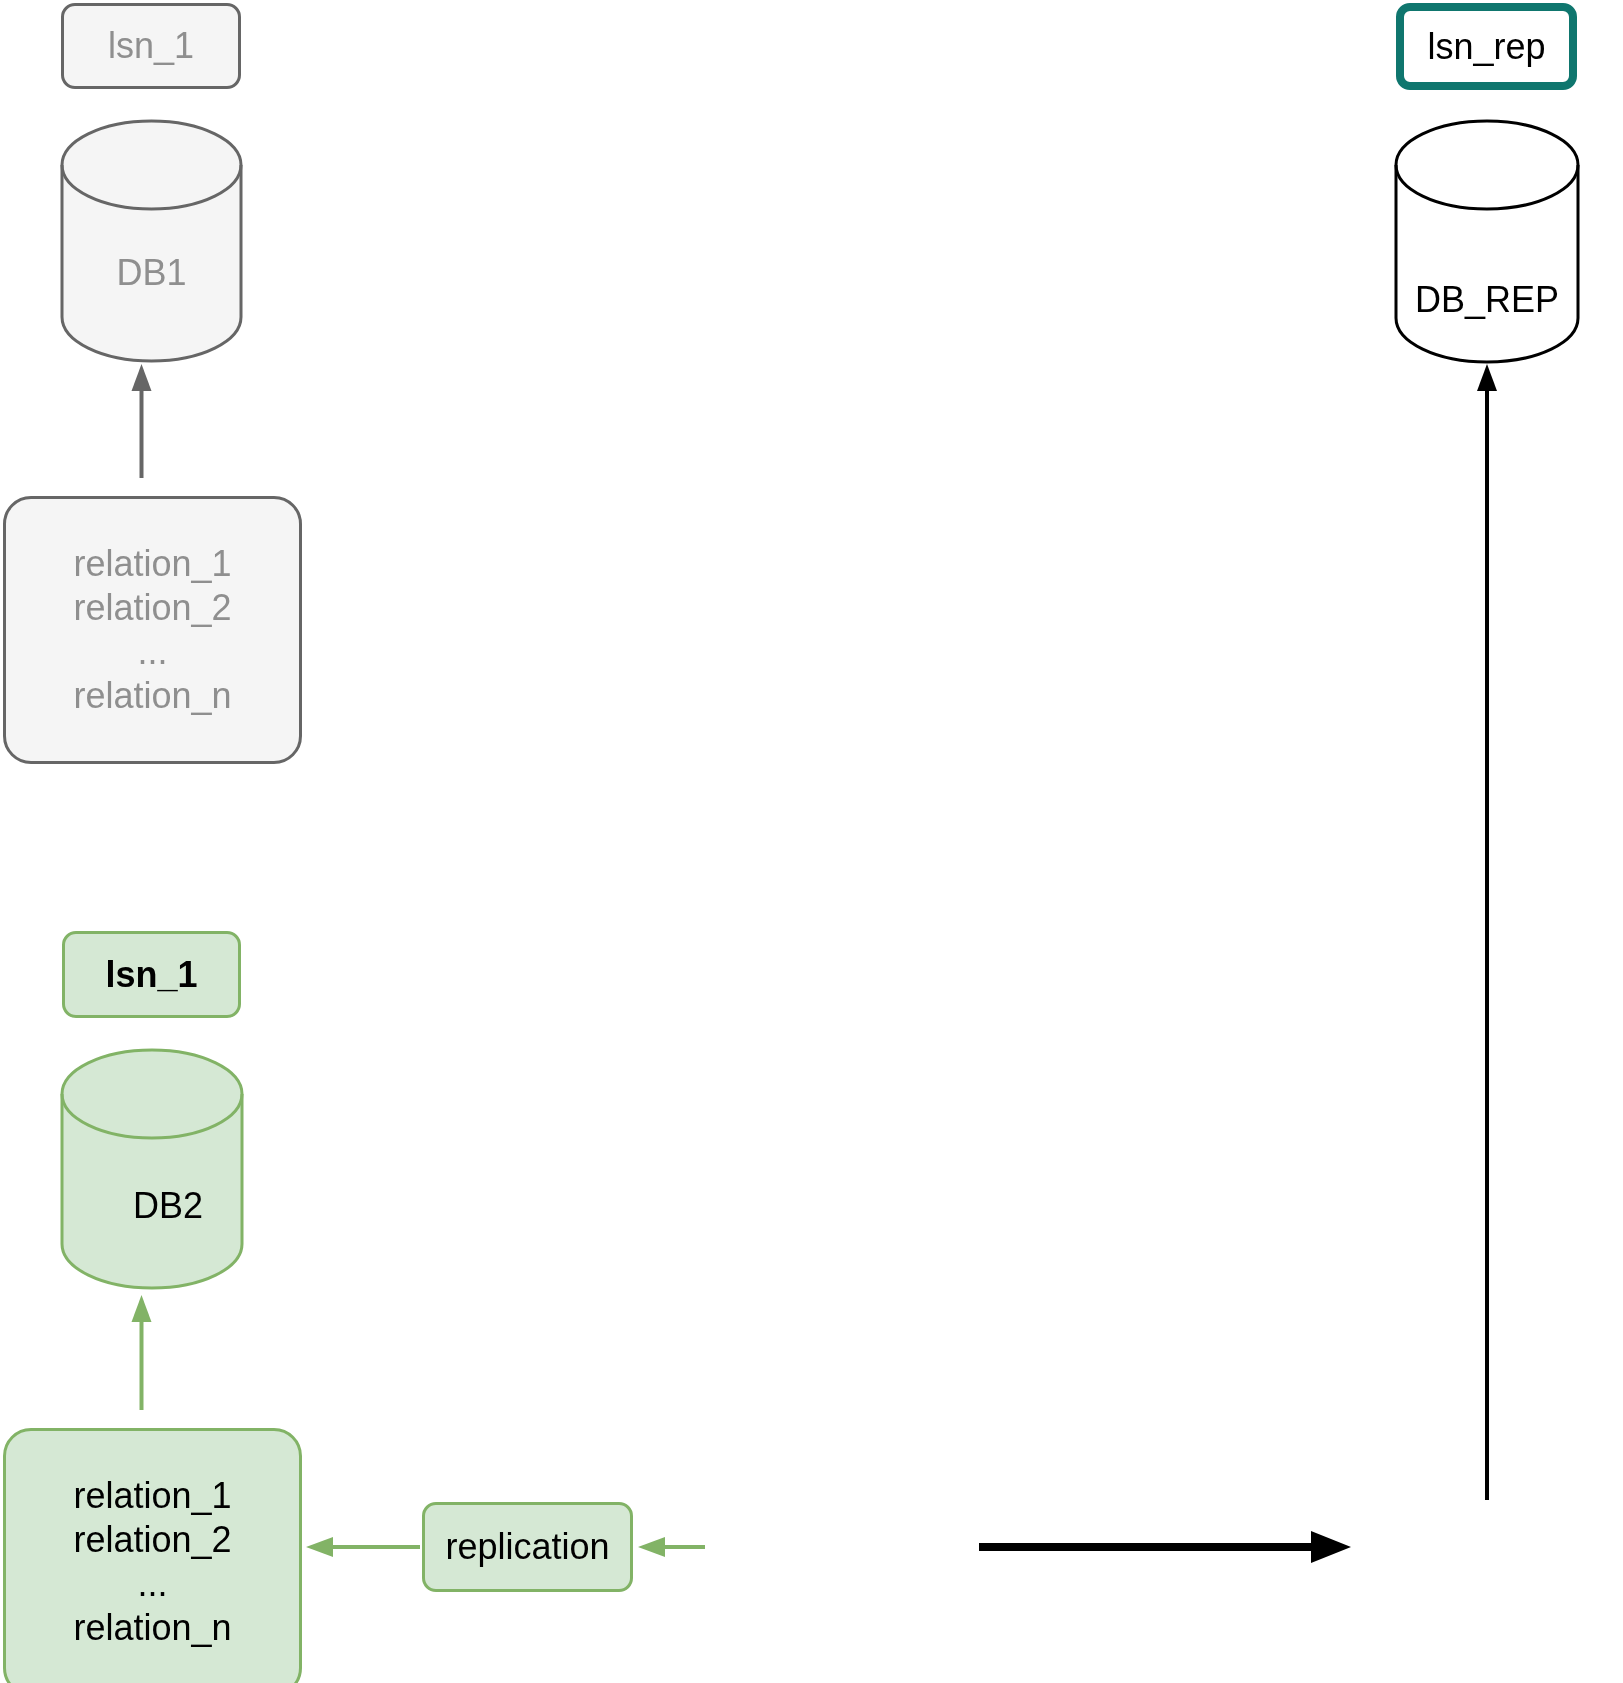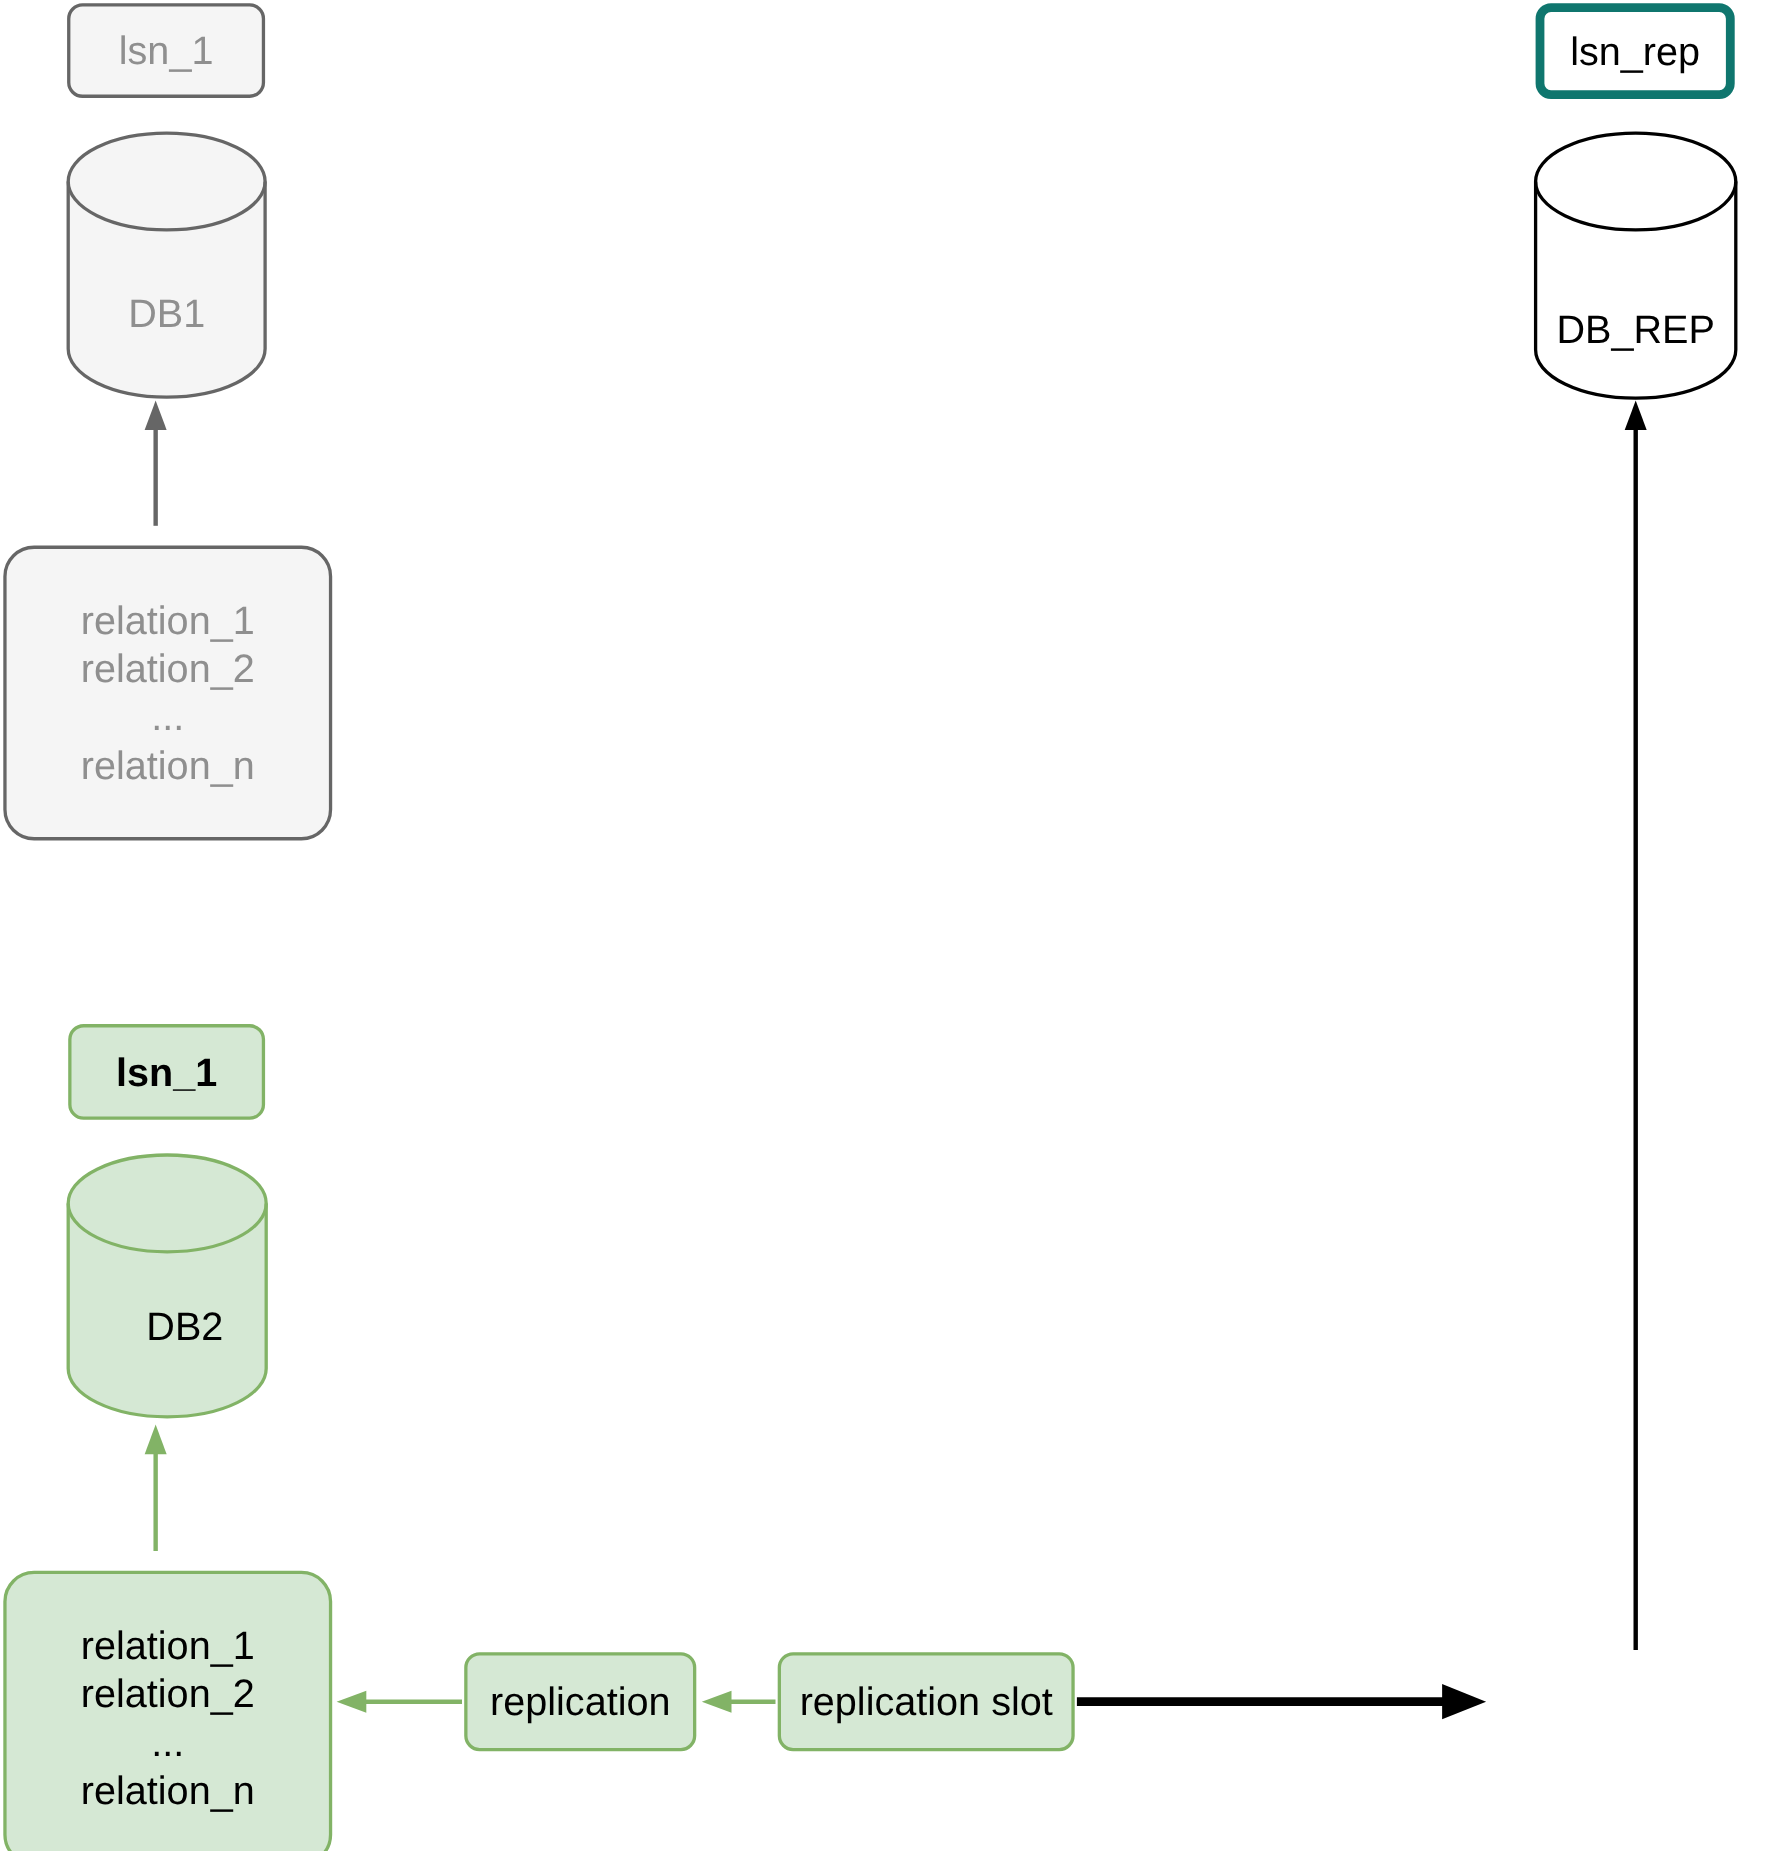--- a/index.html
+++ b/index.html
@@ -81,21 +81,21 @@
     <g>
       <line x1="1487" y1="1500" x2="1487" y2="390" stroke="#000000" stroke-width="4"></line>
       <polygon points="1487,364 1497,391 1477,391" fill="#000000"></polygon>
     </g>
   </svg>
 
   <div class="box gray r-small" style="left:61px; top:3px; width:180px; height:86px;">
     <span>lsn_1</span>
   </div>
 
-  <div class="cyl-label gray-text" style="left:62px; top:252px; width:179px;margin-top:12px;">DB1</div>
+  <div class="cyl-label gray-text" style="left:62px; top:252px; width:179px;">DB1</div>
 
   <div class="box gray r-big rel-list" style="left:3px; top:480px; width:299px; height:268px;">
     <span>relation_1</span>
     <span>relation_2</span>
     <span>...</span>
     <span>relation_n</span>
   </div>
 
   <div class="box green r-small bold" style="left:62px; top:931px; width:179px; height:87px;">
     <span>lsn_1</span>
@@ -107,23 +107,20 @@
     <span>relation_1</span>
     <span>relation_2</span>
     <span>...</span>
     <span>relation_n</span>
   </div>
 
   <div class="box green r-small" style="left:422px; top:1502px; width:211px; height:90px;">
     <span>replication</span>
   </div>
 
-  <div class="box green r-small" style="left:707px; top:1502px; width:270px; height:90px;">
-    <span>replication slot</span>
-  </div>
 
   <div class="box plain r-small" style="left:1396px; top:3px; width:181px; height:87px;">
     <span>lsn_rep</span>
   </div>
 
   <div class="cyl-label black-text" style="left:1396px; top:254px; width:182px;margin-top:25px;">DB_REP</div>
 
 
 </div>
 

